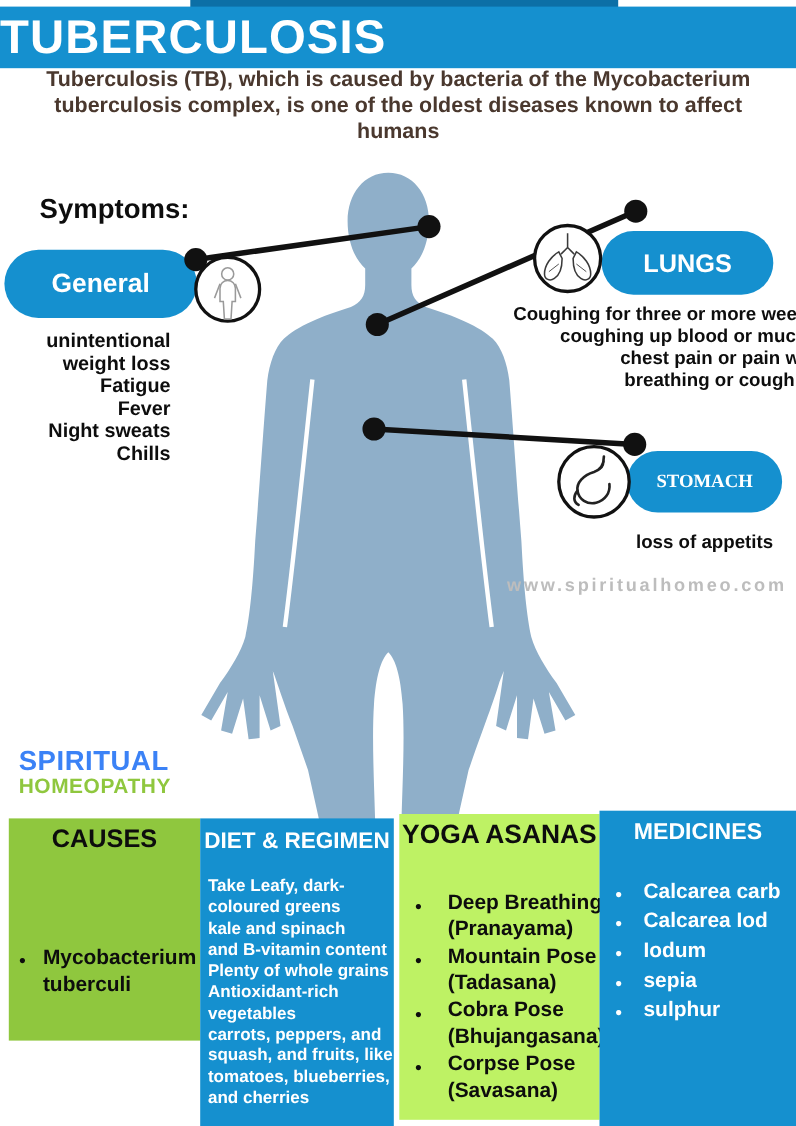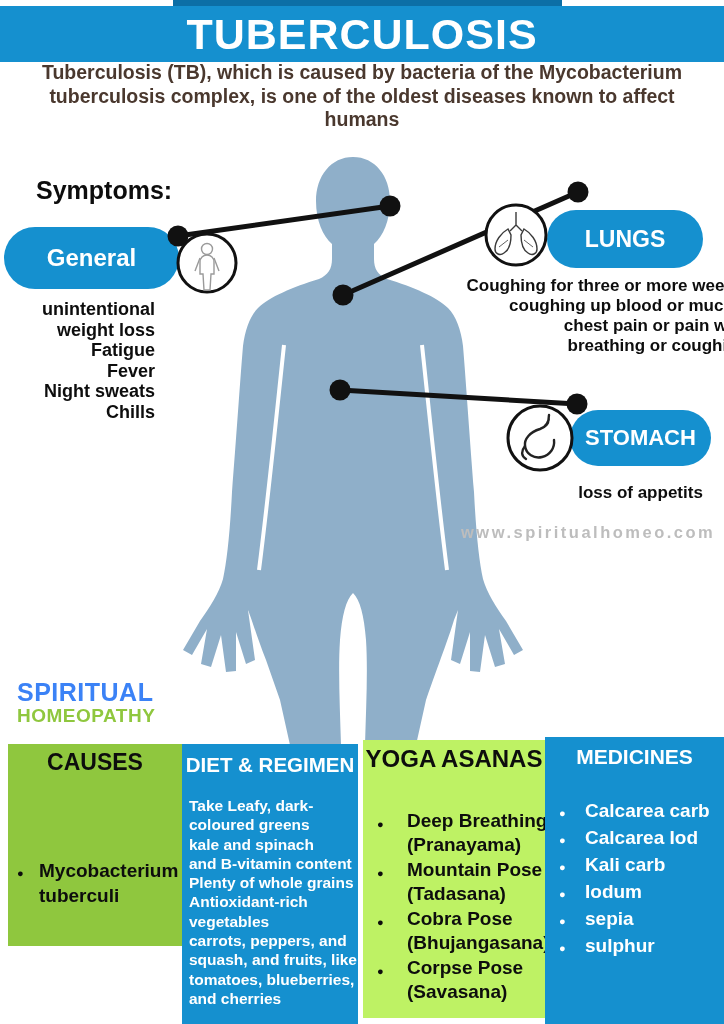--- a/index.html
+++ b/index.html
@@ -2,37 +2,37 @@
 <html><head>
 <meta charset="utf-8">
 <style>
   html,body{margin:0;padding:0;background:#fff;}
   .page{position:relative;width:724px;height:1024px;overflow:hidden;background:#ffffff;
         font-family:"Liberation Sans",sans-serif;}
 
   
   .banner-accent{position:absolute;left:173px;top:0;width:389px;height:8px;background:#0c6fa6;}
   .banner{position:absolute;left:0;top:6px;width:724px;height:56px;background:#1590cf;
-          display:flex;align-items:center;justify-content:center;}
+          display:flex;align-items:center;}
   .banner h1{margin:0;font-size:43px;font-weight:bold;color:#ffffff;letter-spacing:1px;}
   .intro{position:absolute;left:12px;top:61px;width:700px;text-align:center;
          font-size:19.5px;line-height:23.5px;font-weight:bold;color:#4a382e;}
   .intro-inner{max-width:662px;margin:0 auto;}
 
   
   .svg-body{position:absolute;left:0;top:0;z-index:1;}
   .svg-callouts{position:absolute;left:0;top:0;z-index:3;}
 
   
   .symptoms-heading{position:absolute;left:36px;top:176px;font-size:25px;font-weight:bold;color:#0d0d0d;z-index:2;}
   .pill{position:absolute;background:#1590cf;color:#fff;font-weight:bold;z-index:2;
         display:flex;align-items:center;justify-content:center;}
   .pill-general{left:4px;top:227px;width:175px;height:62px;border-radius:31px;font-size:24px;}
   .pill-lungs{left:547px;top:210px;width:156px;height:58px;border-radius:29px;font-size:23px;}
-  .pill-stomach{left:570px;top:410px;width:141px;height:56px;border-radius:28px;font-size:22px;}
+  .pill-stomach{left:570px;top:410px;width:141px;height:56px;border-radius:28px;font-size:17px;font-family:Liberation Serif, serif;}
   .general-list{position:absolute;left:0;top:299px;width:155px;text-align:right;z-index:2;
                 font-size:18px;line-height:20.5px;font-weight:bold;color:#0d0d0d;}
   .lungs-text{position:absolute;right:-24px;top:276px;width:310px;text-align:right;z-index:2;
               font-size:17px;line-height:20px;font-weight:bold;color:#0d0d0d;}
   .stomach-note{position:absolute;left:563px;top:483px;width:155px;text-align:center;z-index:2;
                 font-size:17px;font-weight:bold;color:#0d0d0d;}
   .watermark{position:absolute;left:461px;top:523px;z-index:2;font-size:16.5px;font-weight:bold;
              letter-spacing:2.5px;color:#bdbdbd;}
 
   
@@ -214,20 +214,19 @@
       <li>Cobra Pose (Bhujangasana)</li>
       <li>Corpse Pose (Savasana)</li>
     </ul>
   </div>
 
   <div class="panel panel-medicines">
     <h2>MEDICINES</h2>
     <ul>
       <li>Calcarea carb</li>
       <li>Calcarea Iod</li>
-      <li>Kali carb</li>
       <li>Iodum</li>
       <li>sepia</li>
       <li>sulphur</li>
     </ul>
   </div>
 
 </div>
 
 </body></html>

